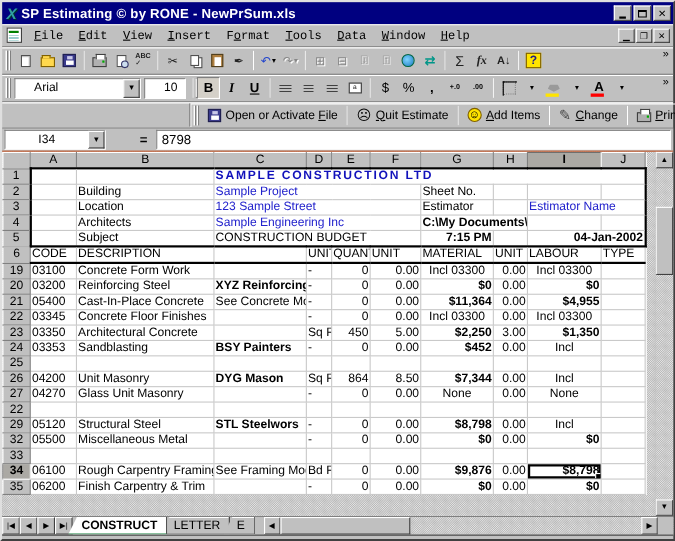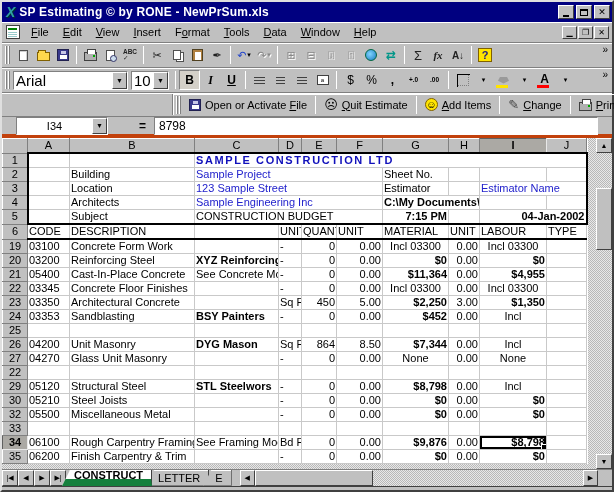--- a/index.html
+++ b/index.html
@@ -20,21 +20,21 @@
             display:flex; align-items:center; justify-content:center; font-size:9px; font-weight:bold; color:#000; line-height:1;}
   .winbtn .minglyph { width:6px; height:2px; background:#000; margin-top:7px;}
   .winbtn .maxglyph { width:8px; height:7px; border:1px solid #000; border-top:2px solid #000;}
 
   
   .menubar { height:21px; display:flex; align-items:center; border-bottom:1px solid #808080; box-shadow:inset 0 1px 0 #fff; padding:0 2px; flex:0 0 auto;}
   .book-icon { width:14px; height:14px; background:#fff; border:1px solid #404040; margin:0 4px 0 2px; position:relative;}
   .book-icon::before { content:""; position:absolute; left:1px; top:2px; width:9px; height:2px; background:#008000;}
   .book-icon::after { content:""; position:absolute; left:1px; top:6px; width:9px; height:5px;
       background:repeating-linear-gradient(#9cc 0 1px,transparent 1px 2px);}
-  .menu-item { padding:2px 7px; white-space:nowrap; }
+  .menu-item { padding:2px 7px; white-space:nowrap;font-family:Liberation Mono, monospace; }
   .menu-item u { text-decoration:underline; }
   .menu-spacer { flex:1; }
   .smallbtns { display:flex; margin-right:1px;}
   .smallbtn { width:15px; height:13px; background:#c0c0c0; border-top:1px solid #fff; border-left:1px solid #fff;
               border-right:1px solid #404040; border-bottom:1px solid #404040; margin-left:1px;
               display:flex; align-items:center; justify-content:center; font-size:8px; font-weight:bold;}
 
   
   .toolbar { display:flex; align-items:center; border-bottom:1px solid #808080; box-shadow:inset 0 1px 0 #fff; padding:1px 2px; flex:0 0 auto;}
   .tb-std { height:25px; } .tb-fmt { height:25px; } .tb-cust { height:24px; }
@@ -67,40 +67,40 @@
   .i-borders::after{content:""; position:absolute; left:-1px; top:-1px; width:12px; height:12px; border-left:1px solid #000; border-top:1px solid #000;}
   .i-bucket { width:11px; height:7px; background:#9a9a9a; clip-path:polygon(20% 0,80% 0,100% 60%,50% 100%,0 60%); }
   .colorbar { position:absolute; left:3px; bottom:2px; width:12px; height:3px; }
   .tinytxt { font-size:6.5px; font-weight:bold; line-height:1;}
   .i-globe { width:12px; height:12px; border-radius:50%; background:radial-gradient(circle at 40% 40%,#7fd4ff,#1a7ac0); border:1px solid #064; }
   .i-refresh { color:#009688; font-weight:bold; font-size:12px;}
 
   
   .combo { height:19px; background:#fff; border-top:1px solid #808080; border-left:1px solid #808080;
            border-bottom:1px solid #fff; border-right:1px solid #fff; display:flex; align-items:center; margin-right:3px;}
-  .combo .cv { flex:1; padding:0 2px; font-size:15px;}
+  .combo .cv { flex:1; padding:0 17px; font-size:11px;}
   .combo .ca { width:15px; height:17px; background:#c0c0c0; border-top:1px solid #fff; border-left:1px solid #fff;
                border-right:1px solid #404040; border-bottom:1px solid #404040; display:flex; align-items:center; justify-content:center; font-size:7px;}
   .fontname { width:115px; } .fontsize { width:38px; }
   .fmtbtn { width:21px; height:20px; display:flex; align-items:center; justify-content:center; font-size:12px;}
   .fmtbtn.pressed { border-top:1px solid #808080; border-left:1px solid #808080; border-right:1px solid #fff; border-bottom:1px solid #fff; background:#d4d0c8;}
 
   
   .cust-left-gap { width:168px; height:100%; flex:0 0 auto; }
   .cust-panel { display:flex; align-items:center; height:100%; flex:1;
                 border-left:1px solid #808080; box-shadow:inset 1px 1px 0 #fff; padding-left:2px;}
   .cbtn { display:flex; align-items:center; gap:4px; padding:2px 5px; white-space:nowrap; height:20px;}
   .cbtn u { text-decoration:underline; }
   .face { font-size:13px; line-height:1; }
   .smiley { width:13px; height:13px; border-radius:50%; background:#ffe400; border:1px solid #806000;
             display:flex; align-items:center; justify-content:center; font-size:10px; color:#000; line-height:1;}
   .pencil { font-size:13px; color:#444; }
 
   
-  .formulabar { height:21px; display:flex; align-items:center; padding:1px 14px; border-bottom:4px solid #c2410c; flex:0 0 auto; background:#c0c0c0;}
+  .formulabar { height:21px; display:flex; align-items:center; padding:1px 2px; border-bottom:1px solid #c2410c; flex:0 0 auto; background:#c0c0c0;}
   .namebox { width:92px; height:18px; background:#fff; border-top:1px solid #808080; border-left:1px solid #808080;
              border-bottom:1px solid #fff; border-right:1px solid #fff; display:flex; align-items:center;}
   .namebox .nv { flex:1; text-align:center; }
   .namebox .na { width:15px; height:16px; background:#c0c0c0; border-top:1px solid #fff; border-left:1px solid #fff;
                  border-right:1px solid #404040; border-bottom:1px solid #404040; display:flex; align-items:center; justify-content:center; font-size:7px;}
   .fx-gap { width:46px; text-align:right; padding-right:8px; font-weight:bold; font-size:12px;}
   .fml-field { flex:1; height:18px; background:#fff; border-top:1px solid #808080; border-left:1px solid #808080;
                border-bottom:1px solid #fff; border-right:1px solid #fff; padding:1px 4px; font-size:12px;}
 
   
@@ -148,21 +148,21 @@
 
   
   .tabbar { height:17px; display:flex; align-items:stretch; background:#c0c0c0; border-top:1px solid #808080; flex:0 0 auto;}
   .tnav { width:16px; background:#c0c0c0; border-top:1px solid #fff; border-left:1px solid #fff;
           border-right:1px solid #404040; border-bottom:1px solid #404040;
           display:flex; align-items:center; justify-content:center; font-size:7px; flex:0 0 auto;}
   .tabs { display:flex; align-items:stretch; margin-left:2px;}
   .tab { padding:1px 8px 0 12px; background:#c0c0c0; border-right:1px solid #404040; border-bottom:1px solid #808080;
          clip-path:polygon(8px 0,100% 0,100% 100%,0 100%); margin-left:-6px; display:flex; align-items:center; white-space:nowrap;
          box-shadow:inset 0 1px 0 #fff; font-size:11px;}
-  .tab.active { background:#fff; font-weight:bold; z-index:2; border-bottom:7px solid #15803d;}
+  .tab.active { background:#fff; font-weight:bold; z-index:2; border-bottom:1px solid #15803d;}
   .hscroll { flex:1; display:flex; align-items:stretch; margin-left:8px;
       background-color:#b8b8b8;
       background-image:linear-gradient(45deg,#e8e8e8 25%,transparent 25%,transparent 75%,#e8e8e8 75%),
                        linear-gradient(45deg,#e8e8e8 25%,transparent 25%,transparent 75%,#e8e8e8 75%);
       background-size:2px 2px; background-position:0 0,1px 1px;}
   .hthumb { width:118px; background:#c0c0c0; border-top:1px solid #fff; border-left:1px solid #fff;
             border-right:1px solid #404040; border-bottom:1px solid #404040; flex:0 0 auto;}
   .hspace { flex:1; }
   .hbtn { width:15px; background:#c0c0c0; border-top:1px solid #fff; border-left:1px solid #fff;
           border-right:1px solid #404040; border-bottom:1px solid #404040;
@@ -581,33 +581,20 @@
               <td class="bold">STL Steelwors</td>
               <td>-</td>
               <td class="qty">0</td>
               <td class="qty">0.00</td>
               <td class="money">$8,798</td>
               <td class="qty">0.00</td>
               <td class="ctr">Incl</td>
               <td></td>
             </tr>
             <tr>
-              <td class="hdr">30</td>
-              <td>05210</td>
-              <td>Steel Joists</td>
-              <td></td>
-              <td>-</td>
-              <td class="qty">0</td>
-              <td class="qty">0.00</td>
-              <td class="money">$0</td>
-              <td class="qty">0.00</td>
-              <td class="money">$0</td>
-              <td></td>
-            </tr>
-            <tr>
               <td class="hdr">32</td>
               <td>05500</td>
               <td>Miscellaneous Metal</td>
               <td></td>
               <td>-</td>
               <td class="qty">0</td>
               <td class="qty">0.00</td>
               <td class="money">$0</td>
               <td class="qty">0.00</td>
               <td class="money">$0</td>

